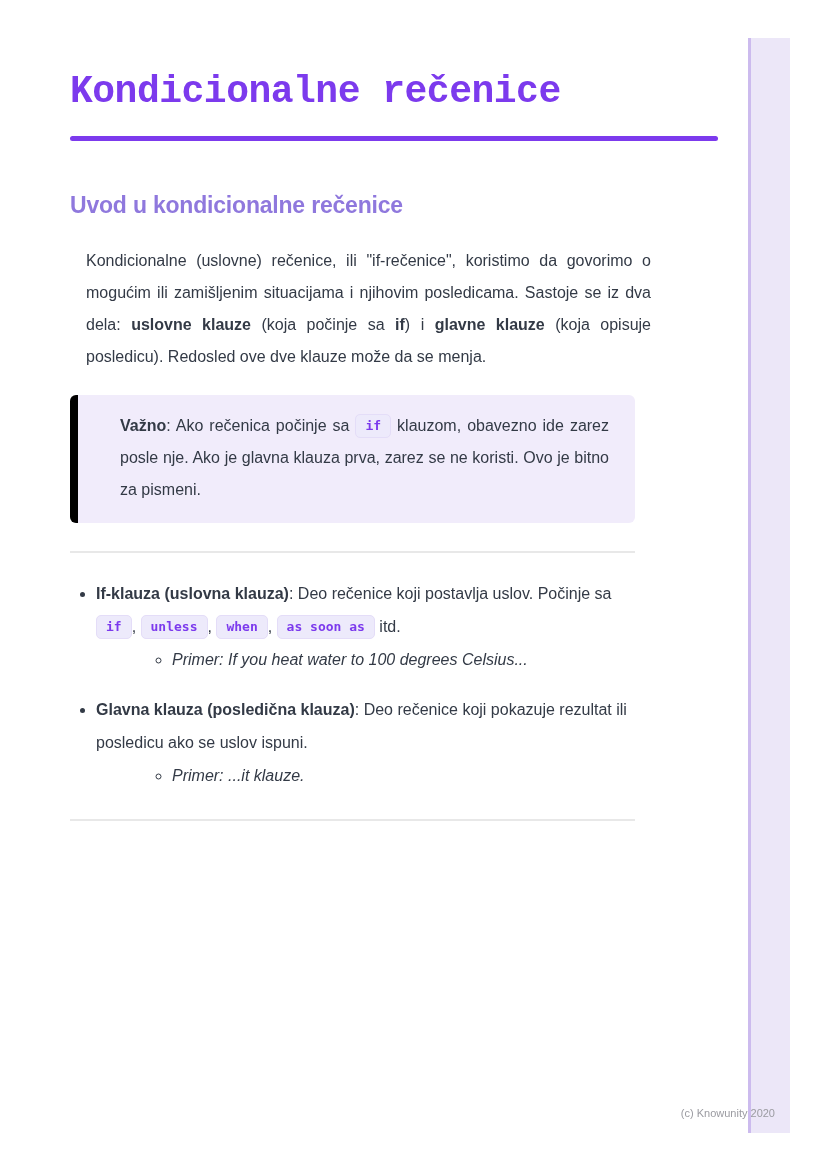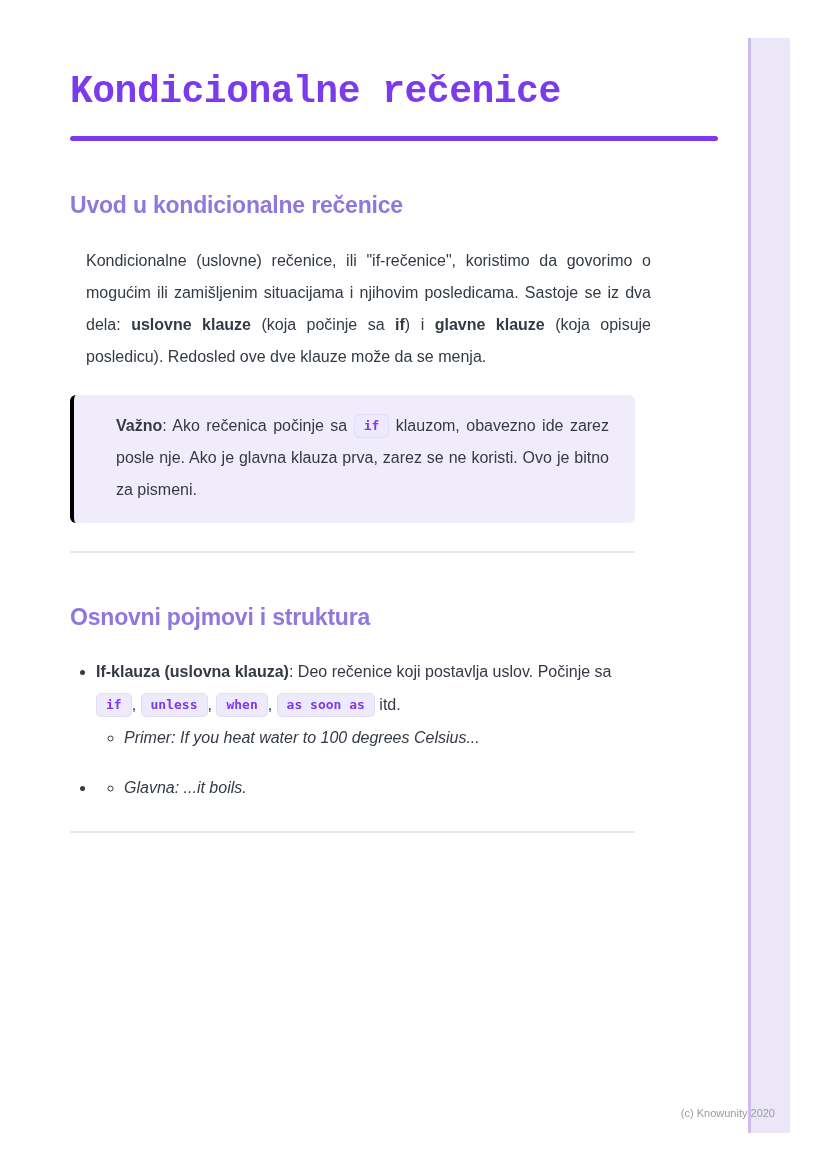--- a/index.html
+++ b/index.html
@@ -68,21 +68,21 @@
   }
   ul.examples > li {
     font-size: 16px;
     line-height: 32px;
     margin-bottom: 11px;
     color: #333a46;
   }
   .callout {
     margin-top: 22px;
     background: #f1ecfb;
-    border-left: 4px solid #000000;
+    border-left: 8px solid #000000;
     border-radius: 6px;
     padding: 15px 26px 17px 26px;
   }
   .callout p { margin-top: 0; }
   .divider {
     margin-top: 28px;
     height: 2px;
     background: #e8e8e8;
   }
   ul.main-list {
@@ -97,20 +97,21 @@
   }
   ul.sub-list {
     margin-top: 2px;
     padding-left: 28px;
     list-style: circle outside;
   }
   ul.sub-list > li {
     font-size: 16px;
     line-height: 30px;
     font-style: italic;
+    margin-left: 48px;
   }
   code.chip {
     display: inline-block;
     font-family: "DejaVu Sans Mono", monospace;
     font-size: 13px;
     font-weight: bold;
     color: #7c3aed;
     background: #edeafb;
     border: 1px solid #e4ddf8;
     border-radius: 5px;
@@ -141,32 +142,32 @@
     <h2>Uvod u kondicionalne rečenice</h2>
     <p class="narrow just"><span>Kondicionalne (uslovne) rečenice, ili "if-rečenice", koristimo da govorimo o mogućim ili zamišljenim situacijama i njihovim posledicama. Sastoje se iz dva dela: </span><span class="b">uslovne klauze</span><span> (koja počinje sa </span><span class="b">if</span><span>) i </span><span class="b">glavne klauze</span><span> (koja opisuje posledicu). Redosled ove dve klauze može da se menja.</span></p>
 
 
     <div class="callout narrow">
       <p class="just"><span class="b">Važno</span><span>: Ako rečenica počinje sa </span><code class="chip">if</code><span> klauzom, obavezno ide zarez posle nje. Ako je glavna klauza prva, zarez se ne koristi. Ovo je bitno za pismeni.</span></p>
     </div>
 
     <div class="divider narrow"></div>
 
-    <h2>Osnovni pojmovi i struktura</h2>
 
     <ul class="main-list narrow">
       <li>
         <span><span class="b">If-klauza (uslovna klauza)</span><span>: Deo rečenice koji postavlja uslov. Počinje sa </span><code class="chip">if</code><span>, </span><code class="chip">unless</code><span>, </span><code class="chip">when</code><span>, </span><code class="chip">as soon as</code><span> itd.</span></span>
         <ul class="sub-list">
           <li><span><span class="i">Primer: If you heat water to 100 degrees Celsius...</span></span></li>
         </ul>
       </li>
       <li>
+        <span><span class="b">Glavna klauza (posledična klauza)</span><span>: Deo rečenice koji pokazuje rezultat ili posledicu ako se uslov ispuni.</span></span>
         <ul class="sub-list">
-          <li><span><span class="i">Glavna: ...it boils.</span></span></li>
+          <li><span><span class="i">Primer: ...it klauze.</span></span></li>
         </ul>
       </li>
     </ul>
 
 
     <div class="divider narrow"></div>
 
   </div>
 
   <div class="footer">(c) Knowunity 2020</div>

